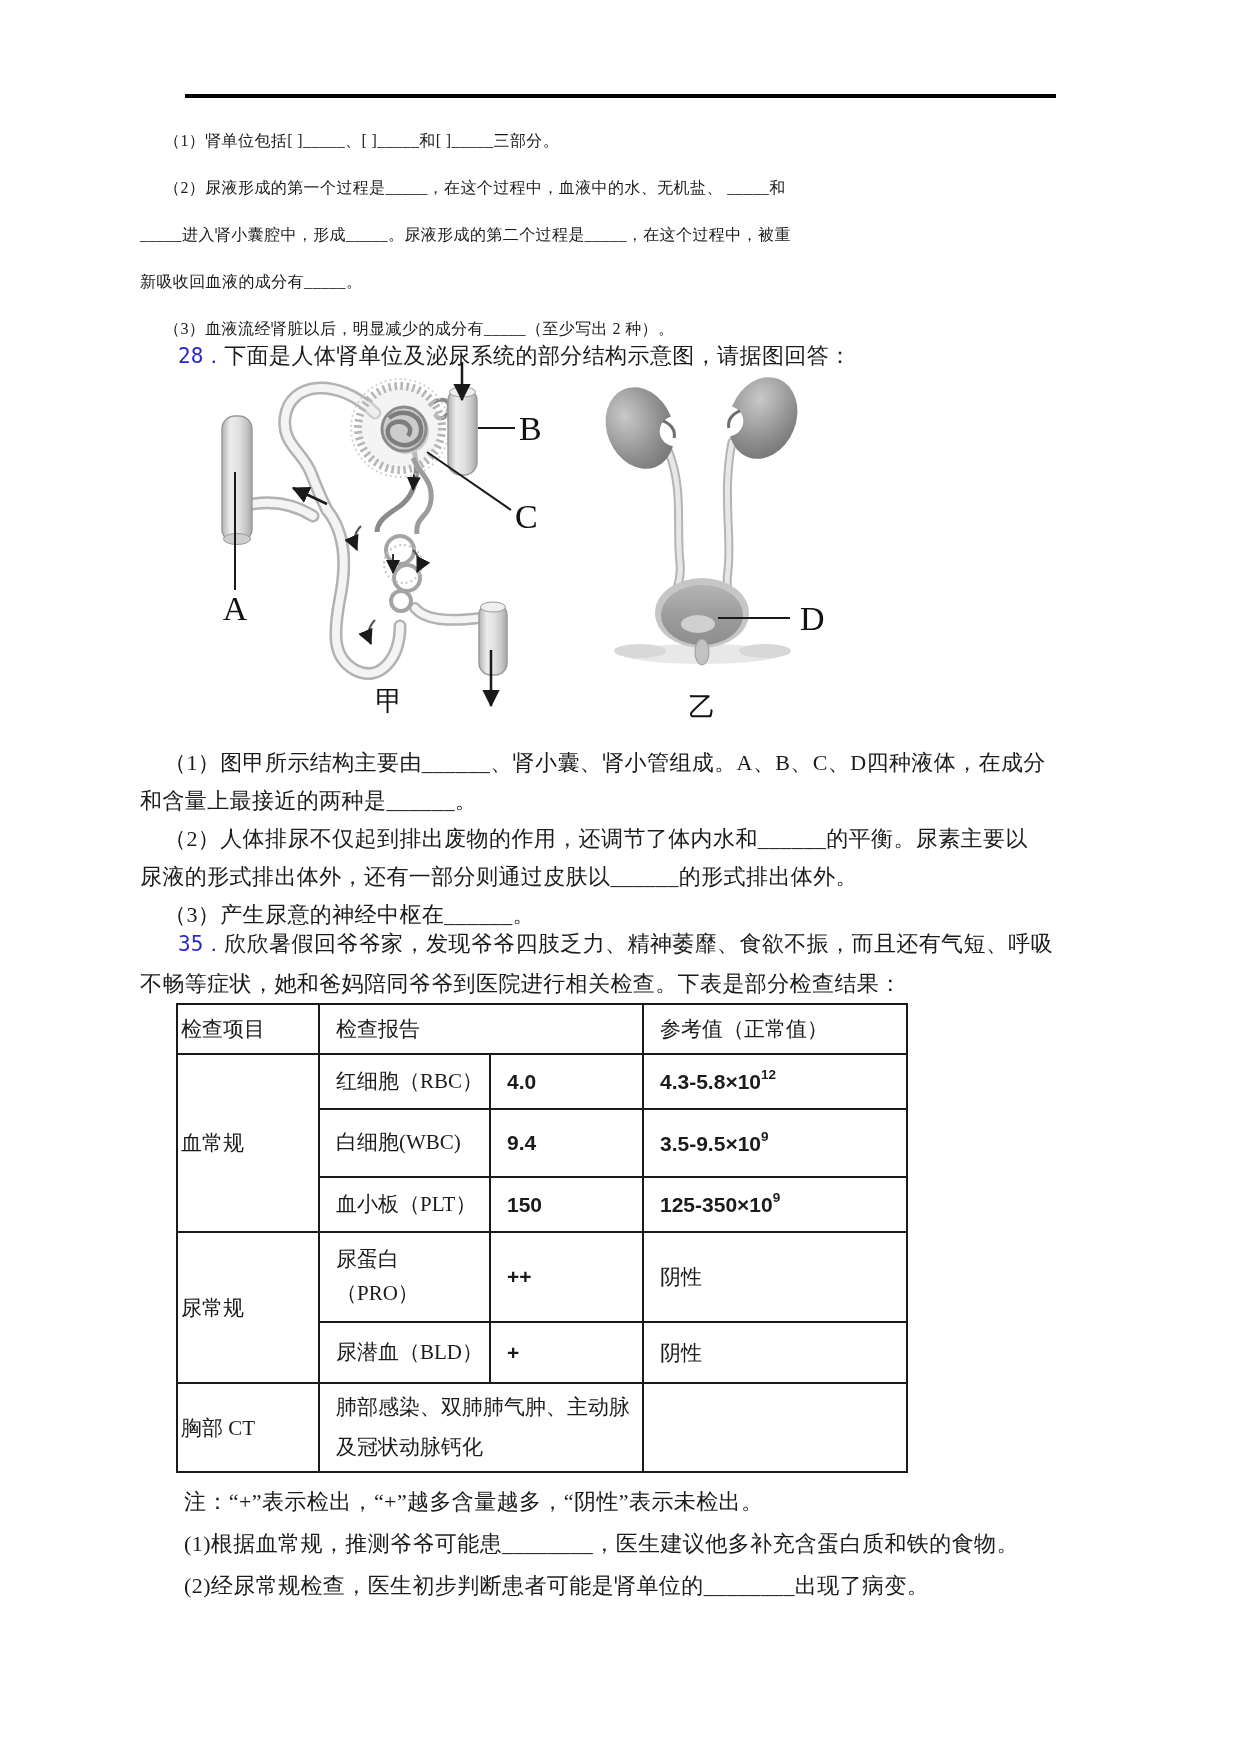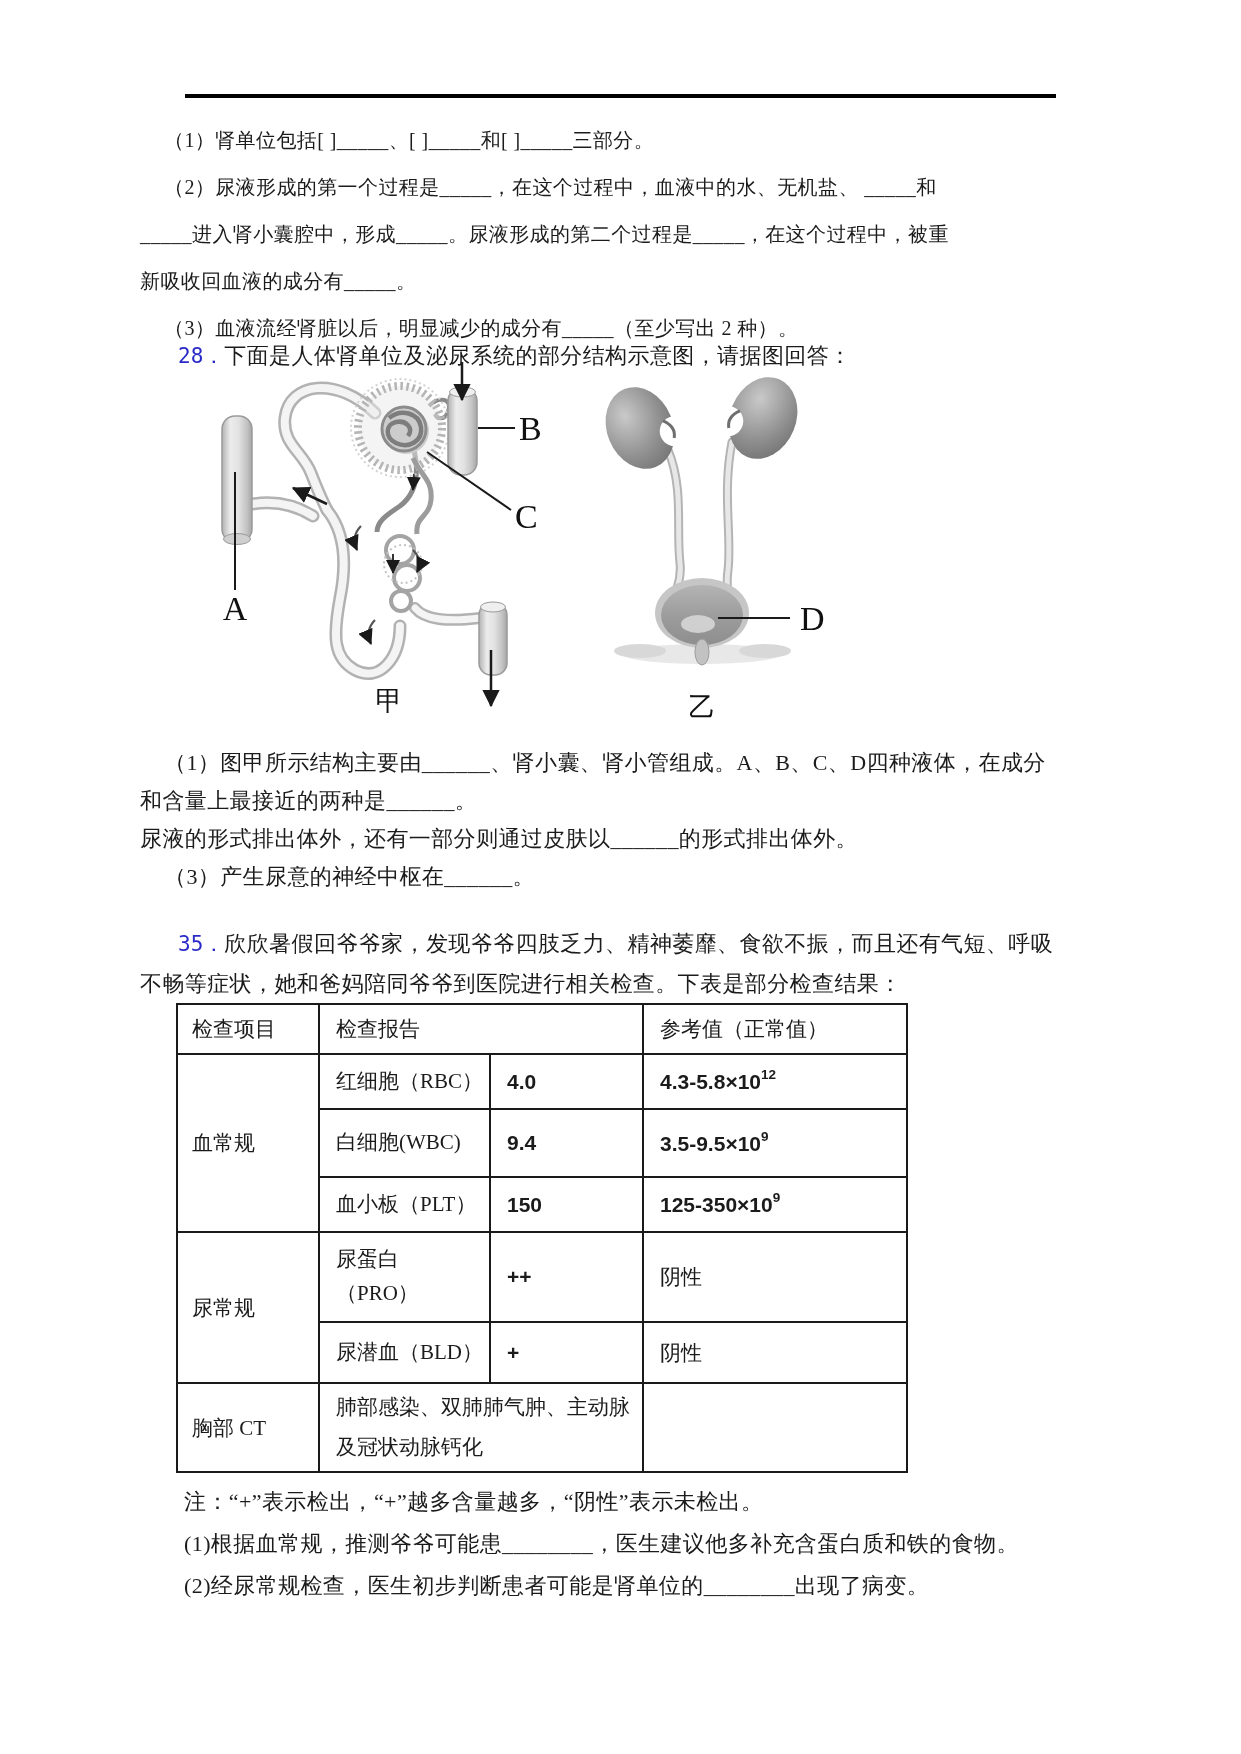--- a/index.html
+++ b/index.html
@@ -4,32 +4,32 @@
 <style>
   html,body{margin:0;padding:0;}
   body{
     width:1241px;height:1754px;position:relative;background:#ffffff;
     font-family:"Liberation Serif","DejaVu Serif",serif;color:#1b1b1b;
     overflow:hidden;
   }
   .rule{position:absolute;left:185px;top:94px;width:871px;height:4px;background:#000;}
   .tl{white-space:nowrap;}
   .ind{padding-left:24px;}
-  #q27{position:absolute;left:140px;top:117px;width:990px;font-size:20px;line-height:47px;letter-spacing:.4px;}
+  #q27{position:absolute;left:140px;top:117px;width:990px;font-size:16px;line-height:47px;letter-spacing:.4px;}
   #q28head{position:absolute;left:178px;top:341px;width:960px;font-size:22px;letter-spacing:.4px;white-space:nowrap;}
   .qnum{color:#2a2ac8;font-family:"DejaVu Sans Mono","DejaVu Sans",monospace;font-size:21px;letter-spacing:0;}
   #figure{position:absolute;left:185px;top:358px;width:800px;height:382px;}
   #jia-svg{position:absolute;left:0;top:0;}
   #yi-svg{position:absolute;left:395px;top:0;}
   #q28sub{position:absolute;left:140px;top:744px;width:990px;font-size:22px;line-height:38px;letter-spacing:.4px;}
   #q29head{position:absolute;left:140px;top:924px;width:1000px;font-size:22px;line-height:40px;letter-spacing:.4px;}
   #q29head .l1{padding-left:38px;}
   #labtable{position:absolute;left:176px;top:1003px;border-collapse:collapse;table-layout:fixed;}
   #labtable td{border:2px solid #1a1a1a;vertical-align:middle;font-size:21px;padding:0 4px 0 16px;overflow:hidden;}
-  #labtable td.gcell{padding-left:14px;border-radius:25px;}
+  #labtable td.gcell{padding-left:3px;border-radius:25px;}
   tr.rh{height:50px;}  tr.r0{height:55px;}  tr.r1{height:68px;}
   tr.r2{height:55px;}  tr.r3{height:90px;}  tr.r4{height:61px;}  tr.r5{height:89px;}
   .num{font-family:"Liberation Sans","DejaVu Sans",sans-serif;font-weight:bold;font-size:20px;letter-spacing:0;}
   .num sup{font-size:13.5px;position:relative;top:-2px;font-family:"Liberation Sans","DejaVu Sans",sans-serif;font-weight:bold;}
   .name2{display:block;}
   .namecell{line-height:1.6;}
   .rptcell{line-height:1.9;}
   #bottom{position:absolute;left:184px;top:1481px;width:970px;font-size:22px;line-height:42px;letter-spacing:.4px;}
 </style>
 </head>
@@ -178,20 +178,21 @@
     </g>
     <line x1="138" y1="260" x2="210" y2="260" stroke="#1a1a1a" stroke-width="2"></line>
     <text x="220" y="272" font-family="Liberation Serif,serif" font-size="34" fill="#111">D</text>
     <text x="122" y="358" text-anchor="middle" font-size="27" fill="#111">乙</text>
   </svg>
 </div>
 
 <div id="q28sub">
   <div class="tl ind">（1）图甲所示结构主要由______、肾小囊、肾小管组成。A、B、C、D四种液体，在成分</div>
   <div class="tl">和含量上最接近的两种是______。</div>
+  <div class="tl ind">（2）人体排尿不仅起到排出废物的作用，还调节了体内水和______的平衡。尿素主要以</div>
   <div class="tl">尿液的形式排出体外，还有一部分则通过皮肤以______的形式排出体外。</div>
   <div class="tl ind">（3）产生尿意的神经中枢在______。</div>
 </div>
 
 <div id="q29head">
   <div class="tl l1">
     <span class="qnum">35．</span><span>欣欣暑假回爷爷家，发现爷爷四肢乏力、精神萎靡、食欲不振，而且还有气短、呼吸</span>
   </div>
   <div class="tl">不畅等症状，她和爸妈陪同爷爷到医院进行相关检查。下表是部分检查结果：</div>
 </div>

